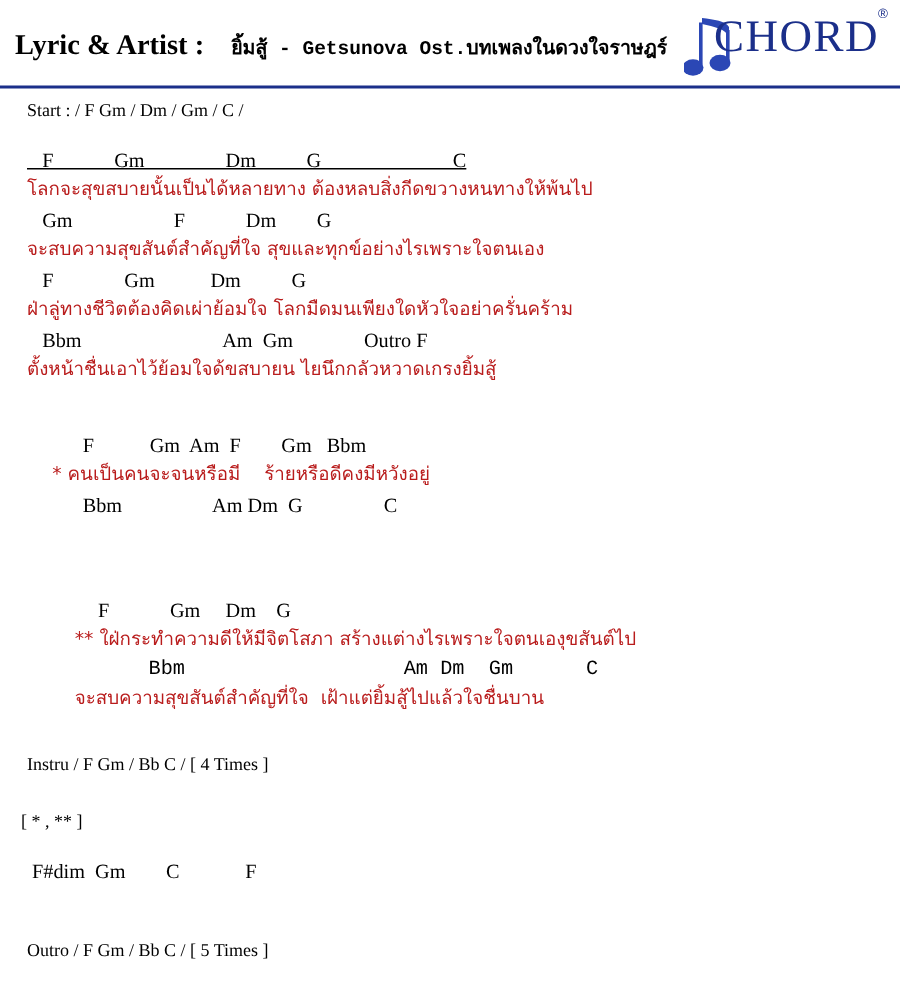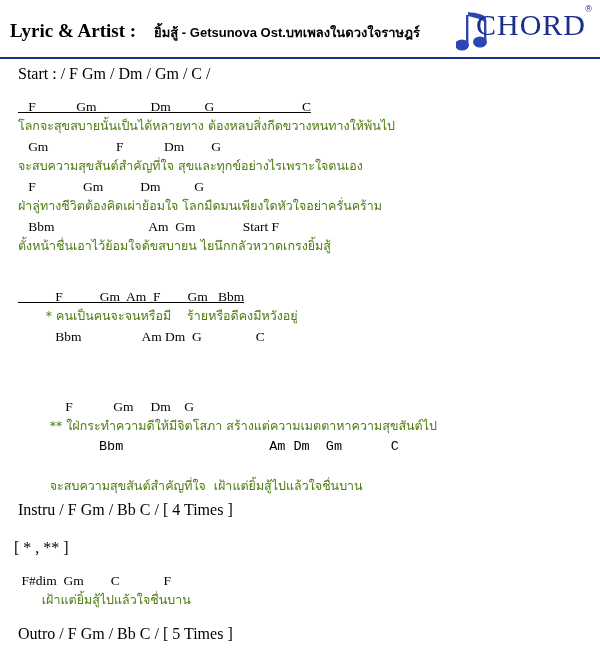--- a/index.html
+++ b/index.html
@@ -34,21 +34,21 @@
     font-weight: bold;
     font-size: 13.5px;
     color: #000;
   }
   .title-label {
     font-family: "Liberation Serif", serif;
     font-weight: bold;
     font-size: 19px;
   }
   .title-song {
-    font-family: Liberation Sans, sans-serif;
+    font-family: Liberation Mono, monospace;
     font-weight: bold;
     font-size: 13px;
     margin-left: 18px;
   }
 
   .logo {
     position: absolute;
     right: 6px;
     top: 2px;
     width: 140px;
@@ -95,27 +95,27 @@
   .chordline {
     font-family: "Liberation Serif", serif;
     font-size: 13.5px;
     color: #000;
     white-space: pre;
     line-height: 17px;
   }
   .lyricline {
     font-family: "DejaVu Sans", sans-serif;
     font-size: 12.5px;
-    color: #4d7c0f;
+    color: #b91c1c;
     white-space: pre;
     line-height: 19px;
   }
   .plainline {
     font-family: "Liberation Serif", serif;
-    font-size: 16px;
+    font-size: 12px;
     color: #000;
     white-space: pre;
     line-height: 19px;
   }
 </style>
 </head>
 <body>
 
 <div class="page">
 
@@ -145,36 +145,35 @@
 
   <div class="block chordline" style="left:18px; top:98px;text-decoration:underline;">   F            Gm                Dm          G                          C</div>
   <div class="block lyricline" style="left:18px; top:116px;">โลกจะสุขสบายนั้นเป็นได้หลายทาง ต้องหลบสิ่งกีดขวางหนทางให้พ้นไป</div>
 
   <div class="block chordline" style="left:18px; top:138px;">   Gm                    F            Dm        G</div>
   <div class="block lyricline" style="left:18px; top:156px;">จะสบความสุขสันต์สำคัญที่ใจ สุขและทุกข์อย่างไรเพราะใจตนเอง</div>
 
   <div class="block chordline" style="left:18px; top:178px;">   F              Gm           Dm          G</div>
   <div class="block lyricline" style="left:18px; top:196px;">ฝ่าลู่ทางชีวิตต้องคิดเผ่าย้อมใจ โลกมืดมนเพียงใดหัวใจอย่าครั่นคร้าม</div>
 
-  <div class="block chordline" style="left:18px; top:218px;">   Bbm                            Am  Gm              Start F</div>
+  <div class="block chordline" style="left:18px; top:218px;">   Bbm                            Am  Gm              Outro F</div>
   <div class="block lyricline" style="left:18px; top:236px;">ตั้งหน้าชื่นเอาไว้ย้อมใจด้ขสบายน ไยนึกกลัวหวาดเกรงยิ้มสู้</div>
 
-  <div class="block chordline" style="left:18px; top:288px;text-decoration:underline;">           F           Gm  Am  F        Gm   Bbm</div>
-  <div class="block lyricline" style="left:18px; top:306px;">       * คนเป็นคนจะจนหรือมี    ร้ายหรือดีคงมีหวังอยู่</div>
+  <div class="block chordline" style="left:18px; top:288px;">           F           Gm  Am  F        Gm   Bbm</div>
+  <div class="block lyricline" style="left:7px; top:306px;">       * คนเป็นคนจะจนหรือมี    ร้ายหรือดีคงมีหวังอยู่</div>
 
   <div class="block chordline" style="left:18px; top:328px;">           Bbm                  Am Dm  G                C</div>
 
   <div class="block chordline" style="left:18px; top:398px;">              F            Gm     Dm    G</div>
-  <div class="block lyricline" style="left:18px; top:416px;">        ** ใฝ่กระทำความดีให้มีจิตโสภา สร้างแต่ความเมตตาหาความสุขสันต์ไป</div>
+  <div class="block lyricline" style="left:18px; top:416px;">        ** ใฝ่กระทำความดีให้มีจิตโสภา สร้างแต่างไรเพราะใจตนเองุขสันต์ไป</div>
 
   <div class="block chordline" style="left:18px; top:438px;font-family:Liberation Mono, monospace;">          Bbm                  Am Dm  Gm      C</div>
-  <div class="block lyricline" style="left:18px; top:476px;">        จะสบความสุขสันต์สำคัญที่ใจ  เฝ้าแต่ยิ้มสู้ไปแล้วใจชื่นบาน</div>
+  <div class="block lyricline" style="left:18px; top:455px;">        จะสบความสุขสันต์สำคัญที่ใจ  เฝ้าแต่ยิ้มสู้ไปแล้วใจชื่นบาน</div>
 
   <div class="block plainline" style="left:18px; top:500px;">Instru / F Gm / Bb C / [ 4 Times ]</div>
 
   <div class="block plainline" style="left:14px; top:538px;">[ * , ** ]</div>
 
   <div class="block chordline" style="left:18px; top:572px;"> F#dim  Gm        C             F</div>
-  <div class="block lyricline" style="left:18px; top:590px;">      เฝ้าแต่ยิ้มสู้ไปแล้วใจชื่นบาน</div>
 
   <div class="block plainline" style="left:18px; top:624px;">Outro / F Gm / Bb C / [ 5 Times ]</div>
 
 </div>
 
 </body></html>

